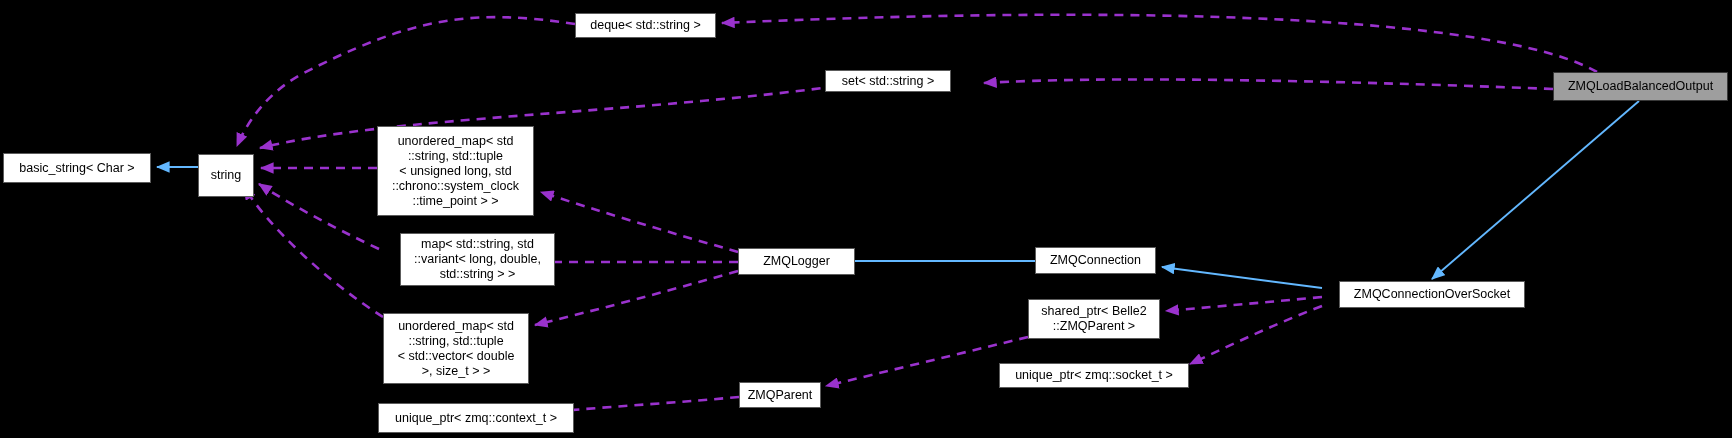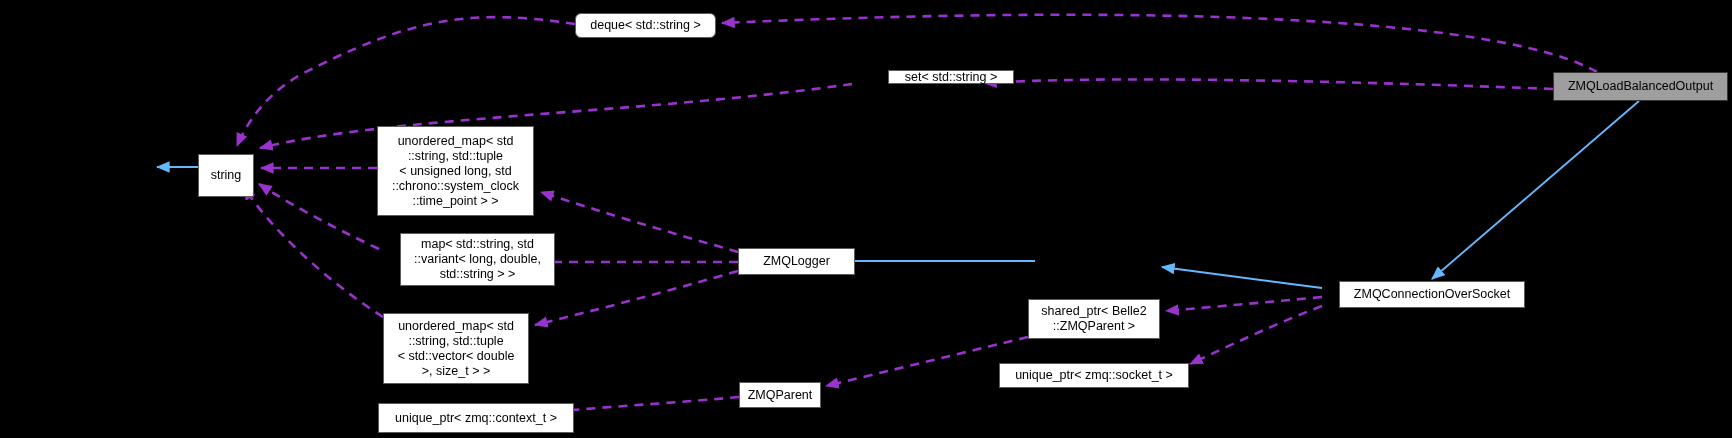--- a/index.html
+++ b/index.html
@@ -73,41 +73,43 @@
     <path class="edge-usage" d="M1322,306 C1275,324 1235,343 1190,364" marker-end="url(#arrow-usage)"></path>
     <path class="edge-usage" d="M1028,337 C958,354 888,371 826,386" marker-end="url(#arrow-usage)"></path>
     <path class="edge-usage" d="M739,397 C685,402 620,406 560,411" marker-end="url(#arrow-usage)"></path>
 
     <path class="edge-inherit" d="M198,167 L157,167" marker-end="url(#arrow-inherit)"></path>
     <path class="edge-inherit" d="M1035,261 L839,261" marker-end="url(#arrow-inherit)"></path>
     <path class="edge-inherit" d="M1322,288 L1162,267" marker-end="url(#arrow-inherit)"></path>
     <path class="edge-inherit" d="M1639,101 L1432,279" marker-end="url(#arrow-inherit)"></path>
   </svg>
 
-  <div class="node" style="left:575px; top:13px; width:141px; height:25px;border-radius:6px;">deque&lt; std::string &gt;</div>
+  <div class="node" style="left:575px; top:13px; width:141px; height:25px;">deque&lt; std::string &gt;</div>
 
-  <div class="node" style="left:888px; top:70px; width:126px; height:14px;">set&lt; std::string &gt;</div>
+  <div class="node" style="left:825px; top:70px; width:126px; height:22px;">set&lt; std::string &gt;</div>
 
   <div class="node highlight" style="left:1553px; top:72px; width:175px; height:29px;">ZMQLoadBalancedOutput</div>
 
+  <div class="node" style="left:3px; top:153px; width:148px; height:30px;">basic_string&lt; Char &gt;</div>
 
   <div class="node" style="left:198px; top:154px; width:56px; height:43px;">string</div>
 
   <div class="node" style="left:377px; top:126px; width:157px; height:90px;">unordered_map&lt; std
 ::string, std::tuple
 &lt; unsigned long, std
 ::chrono::system_clock
 ::time_point &gt; &gt;</div>
 
   <div class="node" style="left:400px; top:233px; width:155px; height:53px;">map&lt; std::string, std
 ::variant&lt; long, double,
 std::string &gt; &gt;</div>
 
   <div class="node" style="left:738px; top:248px; width:117px; height:27px;">ZMQLogger</div>
 
+  <div class="node" style="left:1035px; top:247px; width:121px; height:27px;">ZMQConnection</div>
 
   <div class="node" style="left:1322px; top:281px; width:186px; height:27px;margin-left:17px;">ZMQConnectionOverSocket</div>
 
   <div class="node" style="left:1028px; top:299px; width:132px; height:40px;">shared_ptr&lt; Belle2
 ::ZMQParent &gt;</div>
 
   <div class="node" style="left:383px; top:313px; width:146px; height:71px;">unordered_map&lt; std
 ::string, std::tuple
 &lt; std::vector&lt; double
 &gt;, size_t &gt; &gt;</div>

